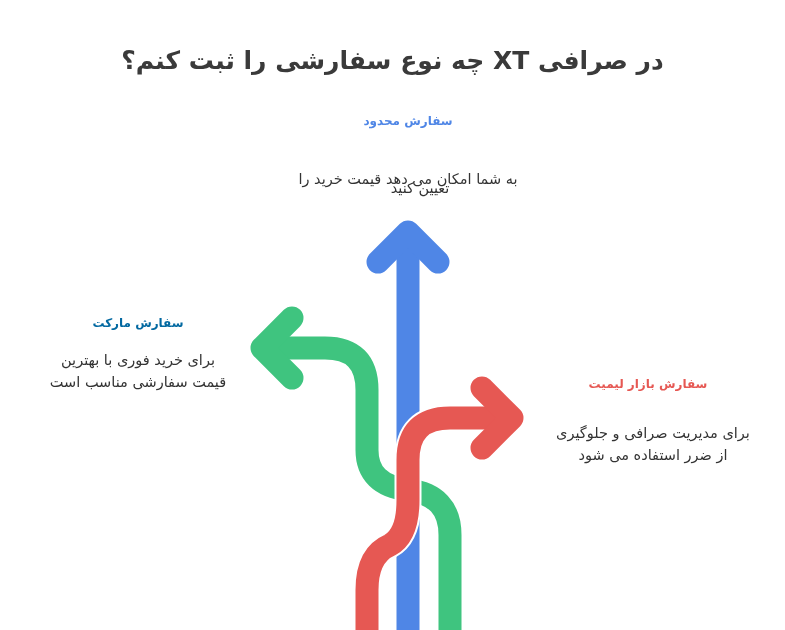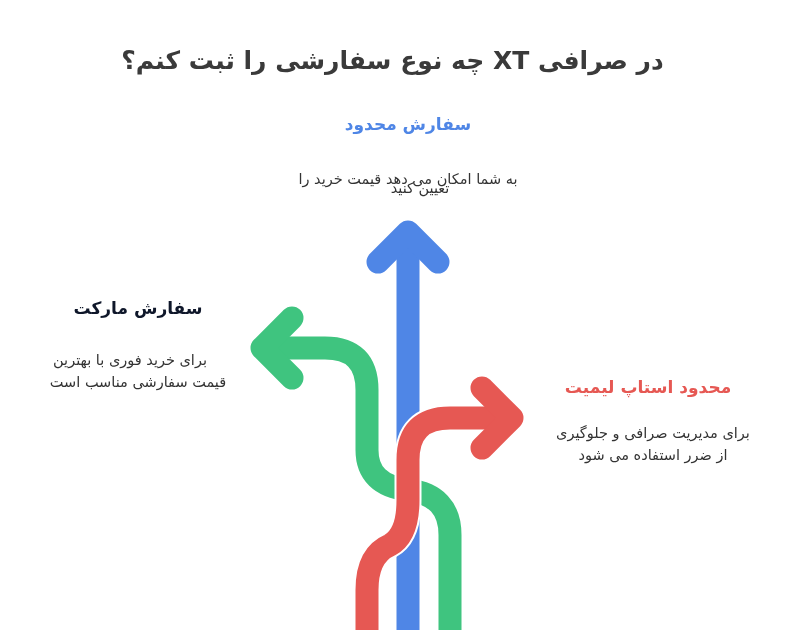--- a/index.html
+++ b/index.html
@@ -1,20 +1,20 @@
 <!DOCTYPE html>
 <html><head>
 <meta charset="utf-8">
 <style>
   html, body { margin:0; padding:0; background:#ffffff; }
   body { width:785px; height:630px; position:relative; overflow:hidden;
          font-family:"DejaVu Sans","Liberation Sans",sans-serif; }
   .title { position:absolute; top:46px; left:0; width:785px; text-align:center;
            font-size:25px; font-weight:bold; color:#3a3a3a; direction:rtl; }
-  .head { position:absolute; font-weight:bold; font-size:17px; direction:rtl; text-align:center; }
+  .head { position:absolute; font-weight:bold; font-size:12px; direction:rtl; text-align:center; }
   .desc { position:absolute; font-size:14.5px; color:#333; direction:rtl; text-align:center; line-height:22px; }
   svg.arrows { position:absolute; left:0; top:0; }
 </style>
 </head>
 <body>
 
 <div class="title">در صرافی XT چه نوع سفارشی را ثبت کنم؟</div>
 
 <svg class="arrows" width="785" height="630" viewBox="0 0 785 630">
 
@@ -37,22 +37,22 @@
   </g>
 </svg>
 
 <div>
   <div class="head" style="left:308px; top:114px; width:200px; color:#4F86E6;">سفارش محدود</div>
   <div class="desc" style="left:268px; top:155px; width:280px;margin-top:13px;">به شما امکان می دهد قیمت خرید را</div>
   <div class="desc" style="left:280px; top:177px; width:280px;">تعیین کنید</div>
 </div>
 
 <div>
-  <div class="head" style="left:38px; top:298px; width:200px; color:#0f172a;">سفارش مارکت</div>
-  <div class="desc" style="left:20px; top:349px; width:220px;">برای خرید فوری با بهترین</div>
+  <div class="head" style="left:38px; top:316px; width:200px; color:#0369a1;">سفارش مارکت</div>
+  <div class="desc" style="left:28px; top:349px; width:220px;">برای خرید فوری با بهترین</div>
   <div class="desc" style="left:28px; top:371px; width:220px;">قیمت سفارشی مناسب است</div>
 </div>
 
 <div>
-  <div class="head" style="left:548px; top:377px; width:200px; color:#E65853;">محدود استاپ لیمیت</div>
+  <div class="head" style="left:548px; top:377px; width:200px; color:#E65853;">سفارش بازار لیمیت</div>
   <div class="desc" style="left:528px; top:422px; width:250px;">برای مدیریت صرافی و جلوگیری</div>
   <div class="desc" style="left:528px; top:444px; width:250px;">از ضرر استفاده می شود</div>
 </div>
 
 </body></html>

